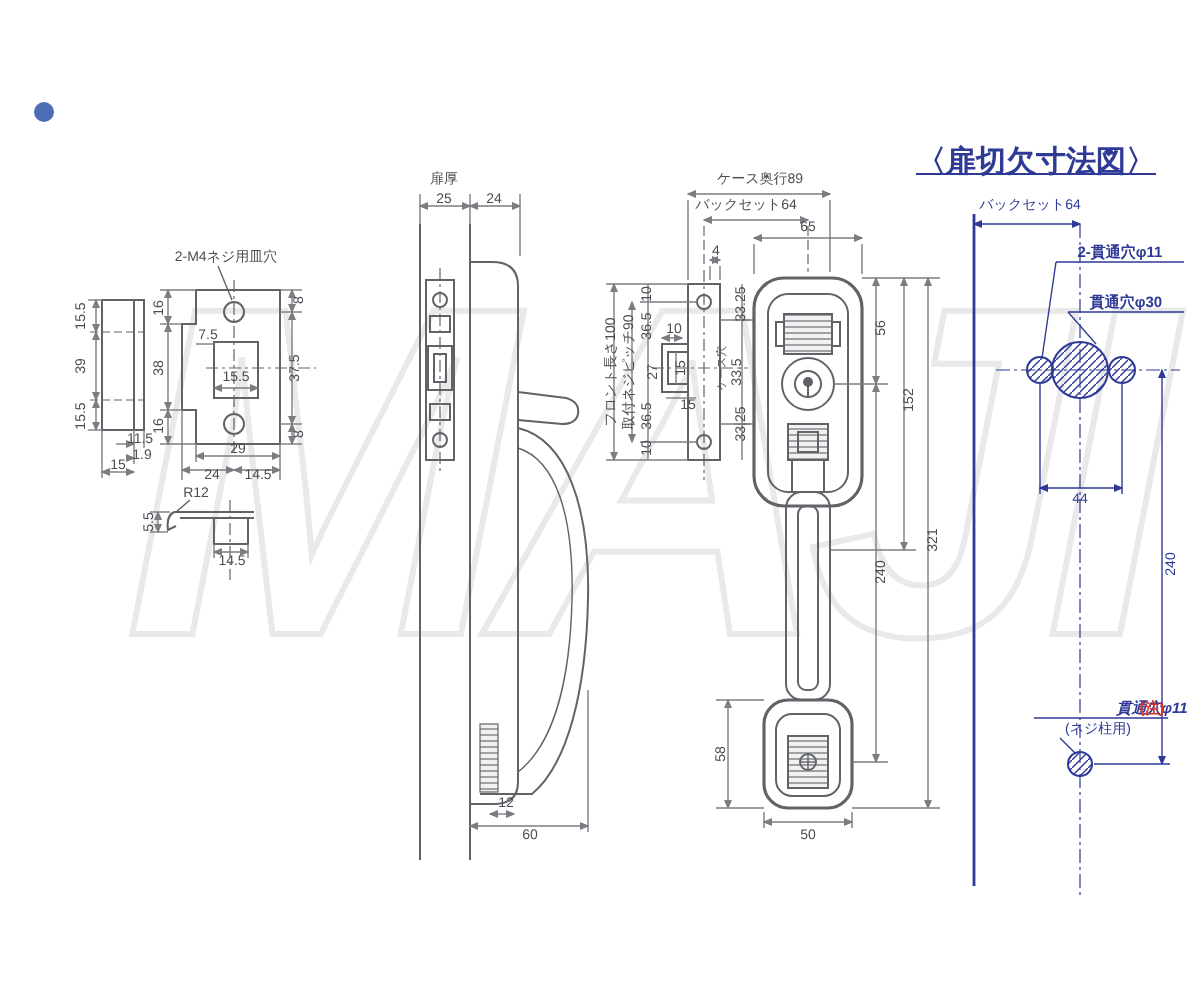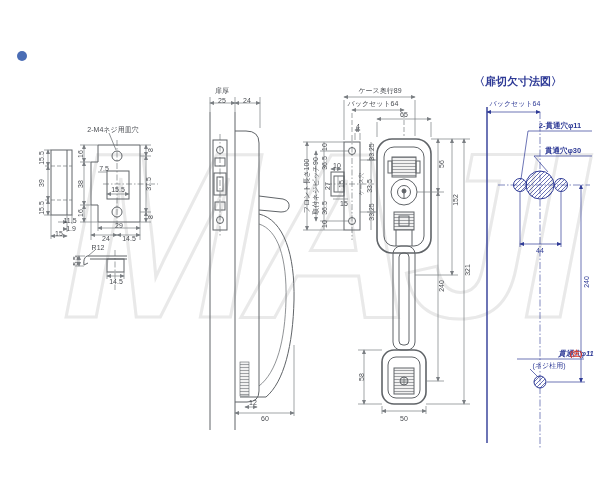--- a/index.html
+++ b/index.html
@@ -19,21 +19,21 @@
   #title{position:absolute;left:33px;top:2px;font-size:17px;font-weight:bold;color:#2b2b2b;letter-spacing:0px;white-space:nowrap;}
   #subtitle{position:absolute;left:157px;top:9px;font-size:8.5px;color:#2b2b2b;white-space:nowrap;}
   
   #ann-layer{position:absolute;inset:0;z-index:2;}
   .ann{position:absolute;transform:translate(-50%,-50%);font-size:7px;color:#4a4d52;
        white-space:nowrap;line-height:1;}
   .ann.rot{transform:translate(-50%,-50%) rotate(-90deg);}
   .ann.sm{font-size:5.5px;}
   .ann.nv{color:#2e3a96;}
   .ann.nvb{color:#2e3a96;font-weight:bold;font-size:7.5px;}
-  .ann.hd{color:#2e3a96;font-weight:bold;font-size:11px;}
+  .ann.hd{color:#2e3a96;font-weight:bold;font-size:15px;text-decoration:underline;}
   .ann.rd{color:#e0321e;font-weight:bold;font-size:7.5px;}
   
   #footnote{position:absolute;left:14px;top:446px;z-index:3;font-size:9px;color:#e0321e;white-space:nowrap;}
 </style>
 </head>
 <body>
 
 <div id="stage">
 
   <div id="watermark">MAJI</div>

